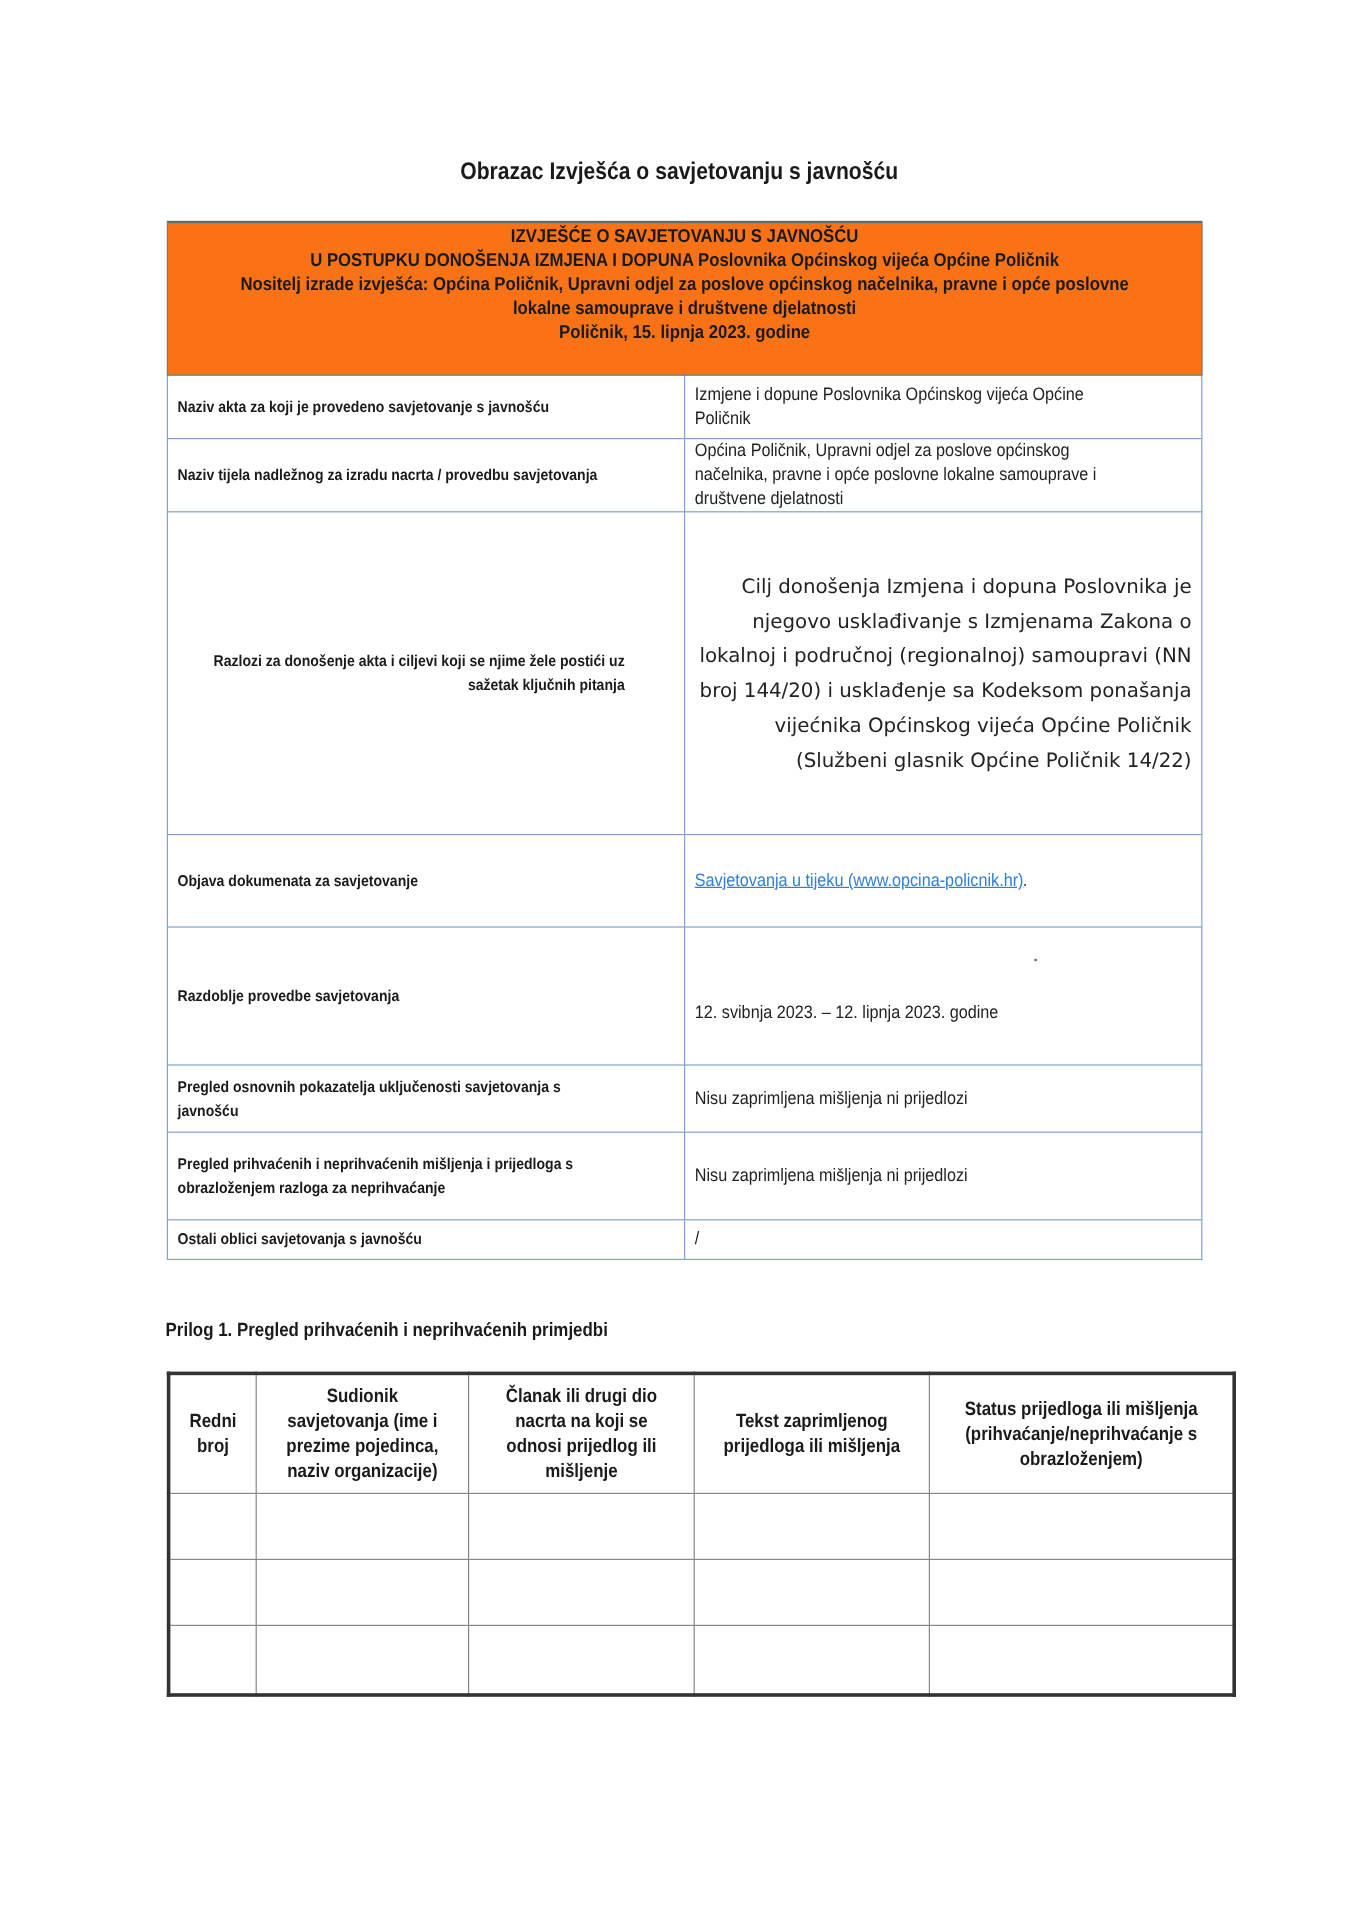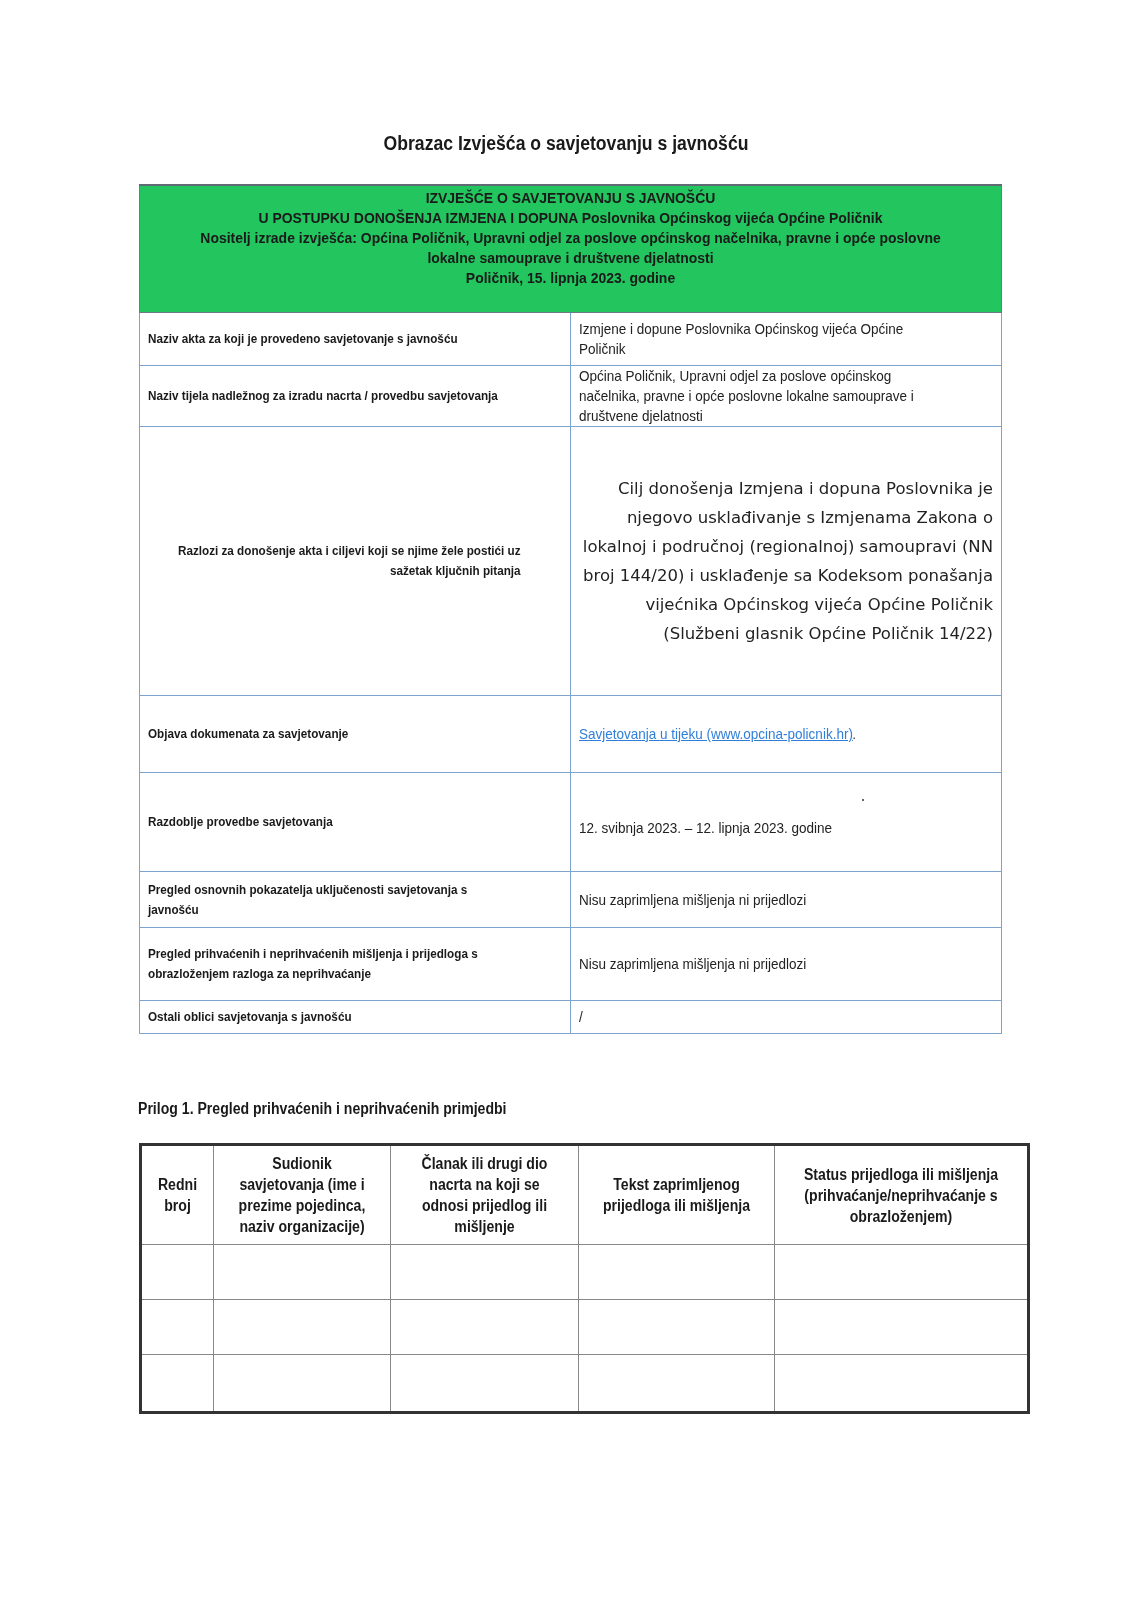--- a/index.html
+++ b/index.html
@@ -13,21 +13,21 @@
       transform: scaleX(0.88); transform-origin: center;
       letter-spacing: 0;
     }
     
     .report {
       position: absolute; left: 139px; top: 184px; width: 863px;
       border-collapse: collapse; table-layout: fixed;
     }
     .report td { border: 1.5px solid #7ea3cc; vertical-align: middle; padding: 0 8px; }
     .report .hdr-cell {
-      background: #22c55e; border: 1.5px solid #6d7a88; border-top: 2px solid #5f6a74;
+      background: #f97316; border: 1.5px solid #6d7a88; border-top: 2px solid #5f6a74;
       text-align: center; font-weight: bold; font-size: 15.5px; line-height: 20px;
       padding: 2px 4px 12px 4px; height: 112px; vertical-align: top;
     }
     .hdr-line { display: block; transform: scaleX(0.9); transform-origin: center; white-space: nowrap; }
     .lbl {
       width: 345px; font-weight: bold; font-size: 13px; line-height: 20px;
     }
     .lbl span, .val span { display: inline-block; transform: scaleX(0.9); transform-origin: left; }
     .val { font-size: 15px; line-height: 20px; color: #222; margin-left: 15px; }
     .val-wide { font-family: "DejaVu Sans", sans-serif; font-size: 16.5px; line-height: 29px; padding-top: 0; vertical-align: top; }
@@ -92,21 +92,21 @@
     <td class="val val-wide"><span>Cilj donošenja Izmjena i dopuna Poslovnika je njegovo usklađivanje s  Izmjenama Zakona o lokalnoj i područnoj (regionalnoj) samoupravi (NN broj 144/20) i usklađenje sa Kodeksom ponašanja vijećnika Općinskog vijeća Općine Poličnik  (Službeni glasnik Općine Poličnik 14/22)</span></td>
   </tr>
   <tr class="row-4">
     <td class="lbl lbl-top"><span>Objava dokumenata za savjetovanje</span></td>
     <td class="val">
       <span><a class="link">Savjetovanja u tijeku (www.opcina-policnik.hr)</a><span>.</span></span>
     </td>
   </tr>
   <tr class="row-5">
     <td class="lbl"><span>Razdoblje provedbe savjetovanja</span></td>
-    <td class="val" style="padding-top:12px"><span>12. svibnja 2023. – 12. lipnja 2023. godine</span></td>
+    <td class="val" style="padding-top:28px"><span>12. svibnja 2023. – 12. lipnja 2023. godine</span></td>
   </tr>
   <tr class="row-6">
     <td class="lbl"><span>Pregled osnovnih pokazatelja  uključenosti savjetovanja s javnošću</span></td>
     <td class="val"><span>Nisu zaprimljena mišljenja ni prijedlozi</span></td>
   </tr>
   <tr class="row-7">
     <td class="lbl"><span>Pregled prihvaćenih i neprihvaćenih mišljenja i prijedloga s obrazloženjem razloga za neprihvaćanje</span></td>
     <td class="val"><span>Nisu zaprimljena mišljenja ni prijedlozi</span></td>
   </tr>
   <tr class="row-8">

